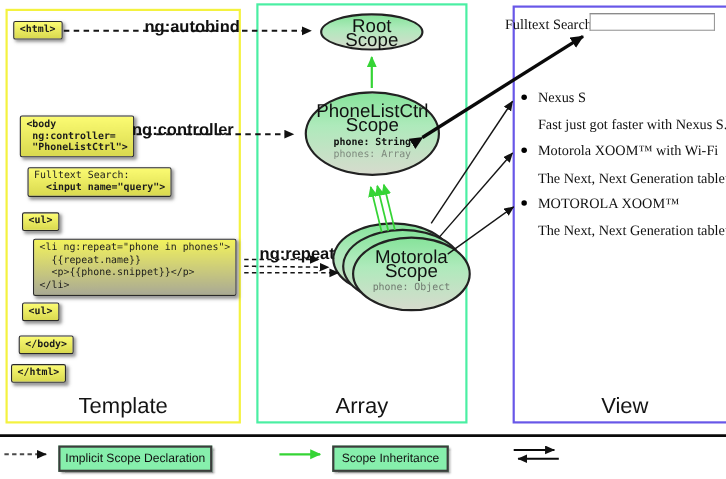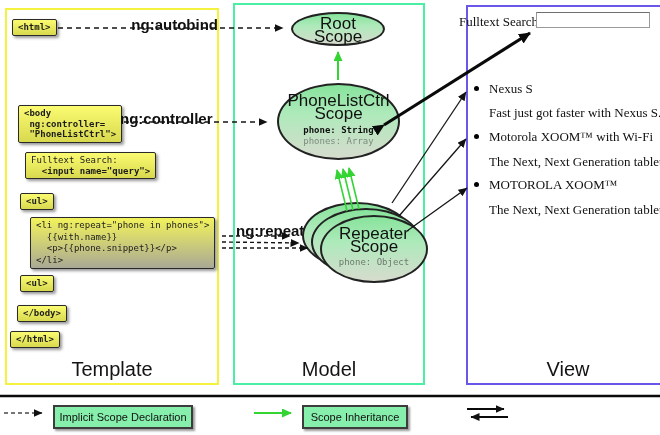--- a/index.html
+++ b/index.html
@@ -36,21 +36,21 @@
 </style>
 </head>
 <body>
 
 <div class="diagram">
 
   <div class="col" style="left:5px;top:8px;width:214px;height:377px;border-color:#f4f23f;">
     <div class="col-title">Template</div>
   </div>
   <div class="col" style="left:233px;top:3px;width:192px;height:382px;border-color:#4aefa3;">
-    <div class="col-title">Model</div>
+    <div class="col-title">Array</div>
   </div>
   <div class="col" style="left:441px;top:5px;width:204px;height:380px;border-color:#6857e8;margin-left:25px;">
     <div class="col-title">View</div>
   </div>
 
   <div class="codebox" style="left:12px;top:19px;">
     <div class="line">&lt;html&gt;</div>
   </div>
 
   <div class="codebox" style="left:18px;top:105px;">
@@ -63,21 +63,21 @@
     <div class="line normal">Fulltext Search:</div>
     <div class="line">  &lt;input name="query"&gt;</div>
   </div>
 
   <div class="codebox" style="left:20px;top:193px;">
     <div class="line">&lt;ul&gt;</div>
   </div>
 
   <div class="codebox graybottom" style="left:30px;top:217px;">
     <div class="line">&lt;li ng:repeat="phone in phones"&gt;</div>
-    <div class="line">  {{with.name}}</div>
+    <div class="line">  {{repeat.name}}</div>
     <div class="line">  &lt;p&gt;{{phone.snippet}}&lt;/p&gt;</div>
     <div class="line">&lt;/li&gt;</div>
   </div>
 
   <div class="codebox" style="left:20px;top:275px;">
     <div class="line">&lt;ul&gt;</div>
   </div>
 
   <div class="codebox" style="left:17px;top:305px;">
     <div class="line">&lt;/body&gt;</div>
@@ -100,21 +100,21 @@
     <div class="t">PhoneListCtrl</div>
     <div class="t">Scope</div>
     <div style="height:5px;"></div>
     <div class="prop bold">phone: String</div>
     <div class="prop gray">phones: Array</div>
   </div>
 
   <div class="ellipse" style="left:302px;top:202px;width:110px;height:67px;"></div>
   <div class="ellipse" style="left:311px;top:208px;width:110px;height:68px;"></div>
   <div class="ellipse" style="left:320px;top:215px;width:108px;height:68px;padding-top:11px;">
-    <div class="t">Repeater</div>
+    <div class="t">Motorola</div>
     <div class="t">Scope</div>
     <div style="height:4px;"></div>
     <div class="prop gray" style="color:#6f7a6f;">phone: Object</div>
   </div>
 
   <div class="serif" style="left:459px;top:14px;">Fulltext Search:</div>
   <input class="search-input" type="text" value="" style="">
 
   <span class="bullet" style="left:474px;top:86px;"></span>
   <div class="serif" style="left:489px;top:81px;">Nexus S</div>

